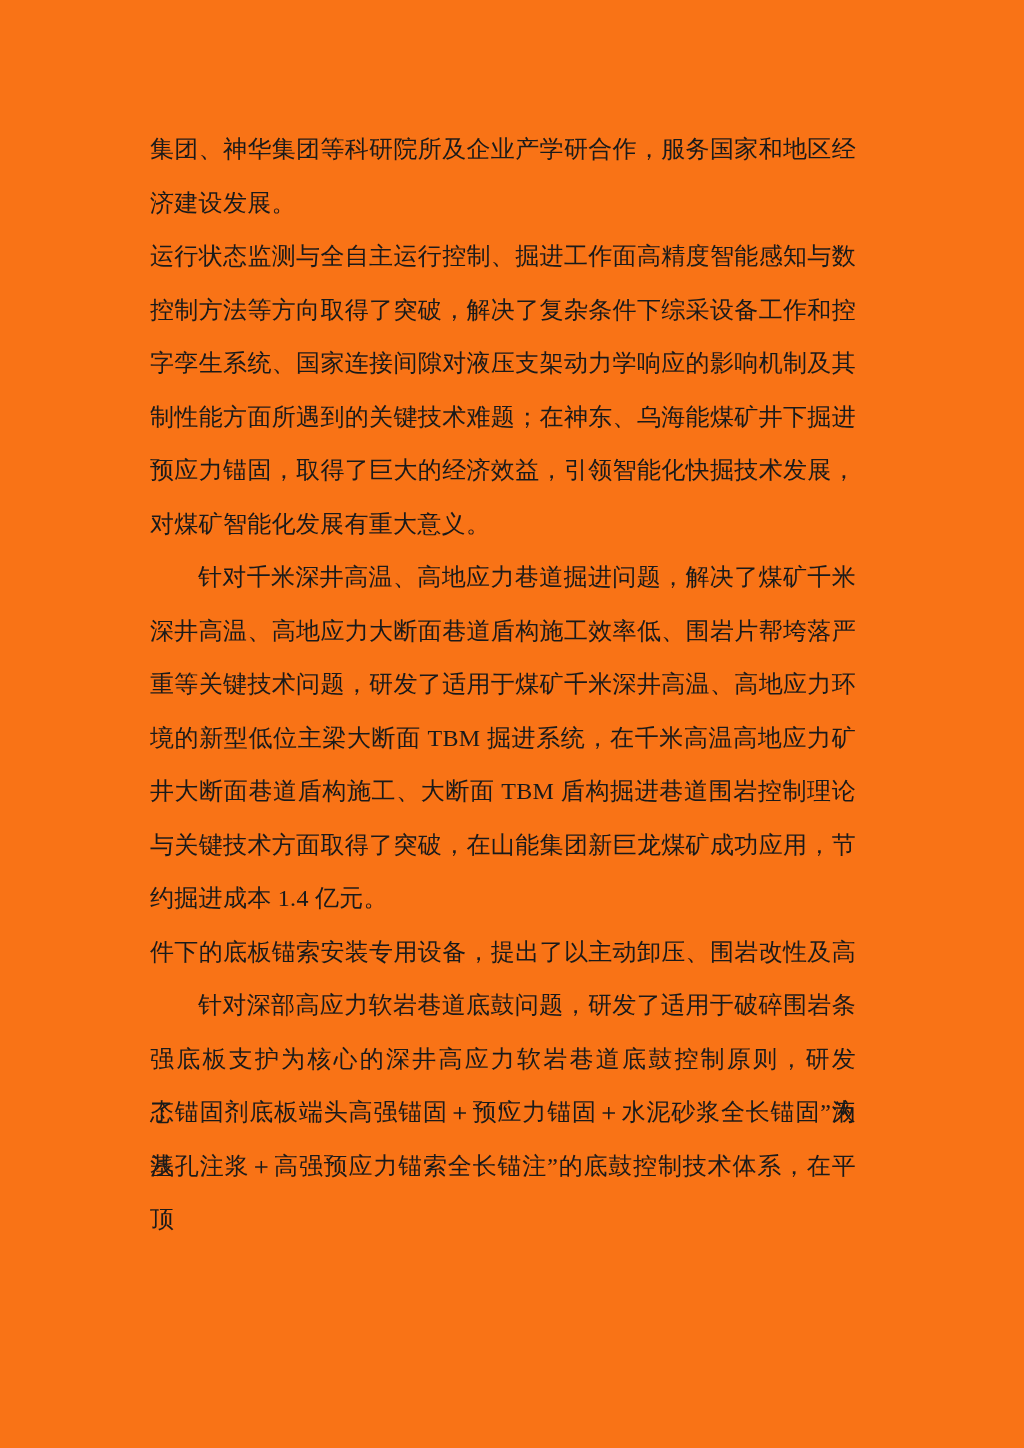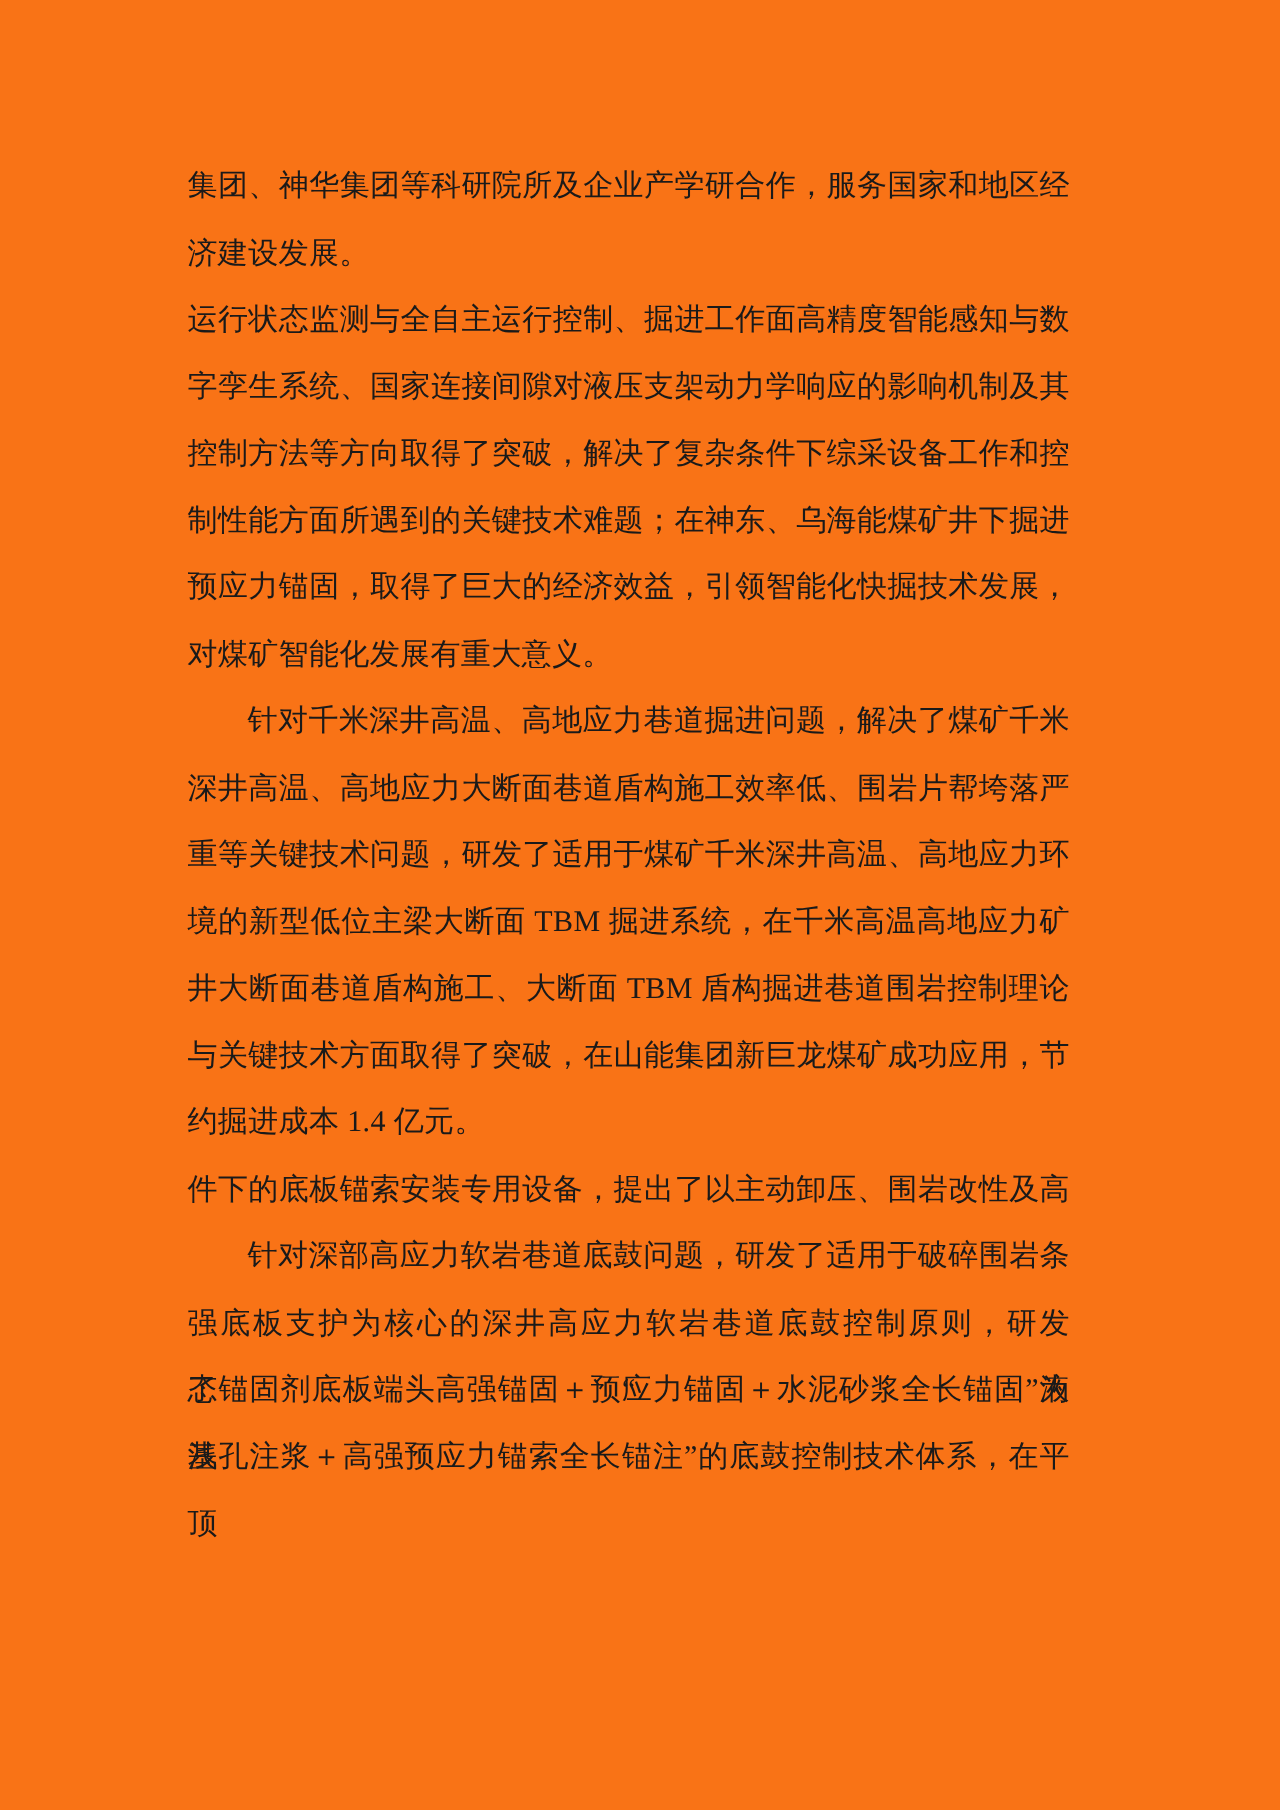--- a/index.html
+++ b/index.html
@@ -51,22 +51,22 @@
   }
 </style>
 </head>
 <body>
 
 <div class="page">
   <div class="content">
     <div class="line">集团、神华集团等科研院所及企业产学研合作，服务国家和地区经</div>
     <div class="line end">济建设发展。</div>
     <div class="line">运行状态监测与全自主运行控制、掘进工作面高精度智能感知与数</div>
+    <div class="line">控制方法等方向取得了突破，解决了复杂条件下综采设备工作和控</div>
     <div class="line">字孪生系统、国家连接间隙对液压支架动力学响应的影响机制及其</div>
-    <div class="line">控制方法等方向取得了突破，解决了复杂条件下综采设备工作和控</div>
     <div class="line">制性能方面所遇到的关键技术难题；在神东、乌海能煤矿井下掘进</div>
     <div class="line">预应力锚固，取得了巨大的经济效益，引领智能化快掘技术发展，</div>
     <div class="line end">对煤矿智能化发展有重大意义。</div>
     <div class="line indent">针对千米深井高温、高地应力巷道掘进问题，解决了煤矿千米</div>
     <div class="line">深井高温、高地应力大断面巷道盾构施工效率低、围岩片帮垮落严</div>
     <div class="line">重等关键技术问题，研发了适用于煤矿千米深井高温、高地应力环</div>
     <div class="line">境的新型低位主梁大断面 TBM 掘进系统，在千米高温高地应力矿</div>
     <div class="line">井大断面巷道盾构施工、大断面 TBM 盾构掘进巷道围岩控制理论</div>
     <div class="line">与关键技术方面取得了突破，在山能集团新巨龙煤矿成功应用，节</div>
     <div class="line end">约掘进成本 1.4 亿元。</div>

